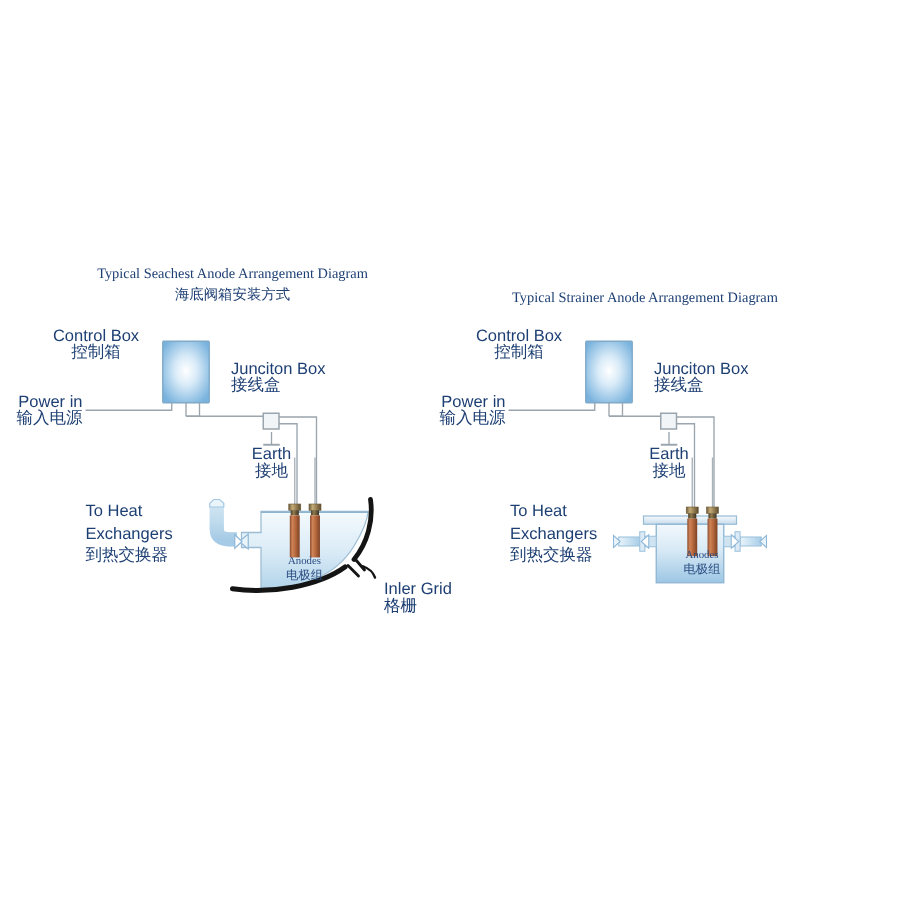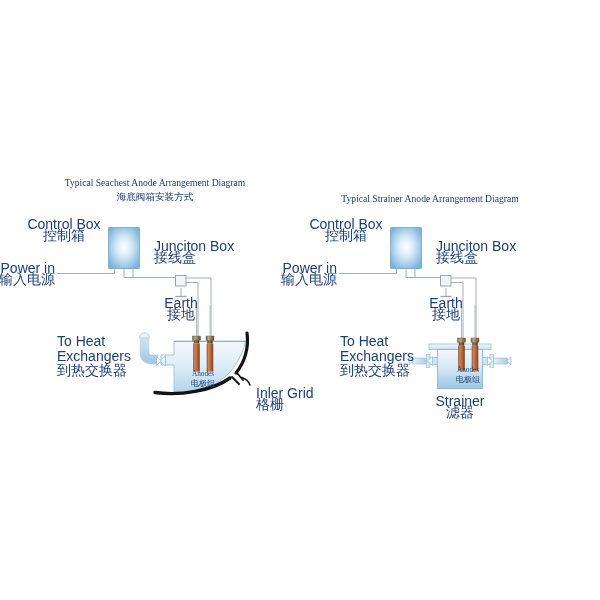--- a/index.html
+++ b/index.html
@@ -23,21 +23,21 @@
     position: absolute;
     left: 0;
     top: 0;
     width: 600px;
     height: 600px;
   }
   .lbl {
     position: absolute;
     color: #1d3f73;
     font-family: "Liberation Sans", sans-serif;
-    font-size: 14px;
+    font-size: 11px;
     line-height: 11.4px;
     white-space: nowrap;
     letter-spacing: 0px;
   }
   .lbl.ctr { text-align: center; }
   .lbl.rt  { text-align: right; }
   .title {
     position: absolute;
     color: #1d3f73;
     font-family: Liberation Serif, serif;
@@ -312,19 +312,15 @@
     <div>To Heat</div>
     <div>Exchangers</div>
     <div>到热交换器</div>
   </div>
 
   <div class="anode-cap" style="left:445px; top:366px; width:46px;">
     <div>Anodes</div>
     <div style="font-size:8.2px;">电极组</div>
   </div>
 
-  <div class="lbl ctr" style="left:427px; top:396px; width:66px;">
-    <div>Strainer</div>
-    <div>滤器</div>
-  </div>
 
 
 </div>
 
 </body></html>

